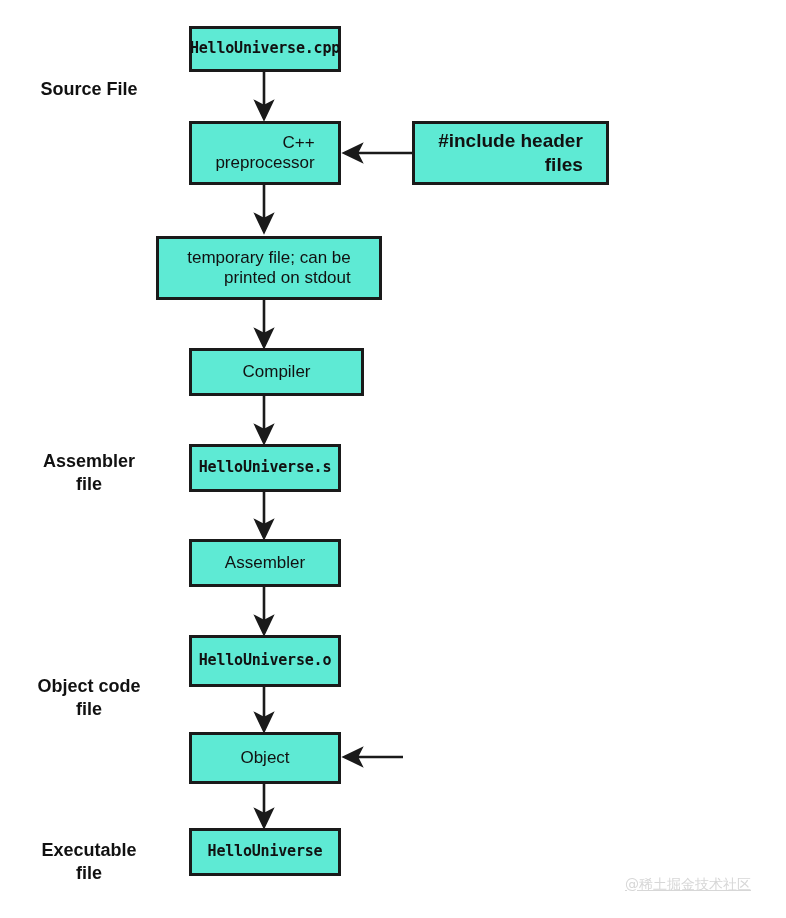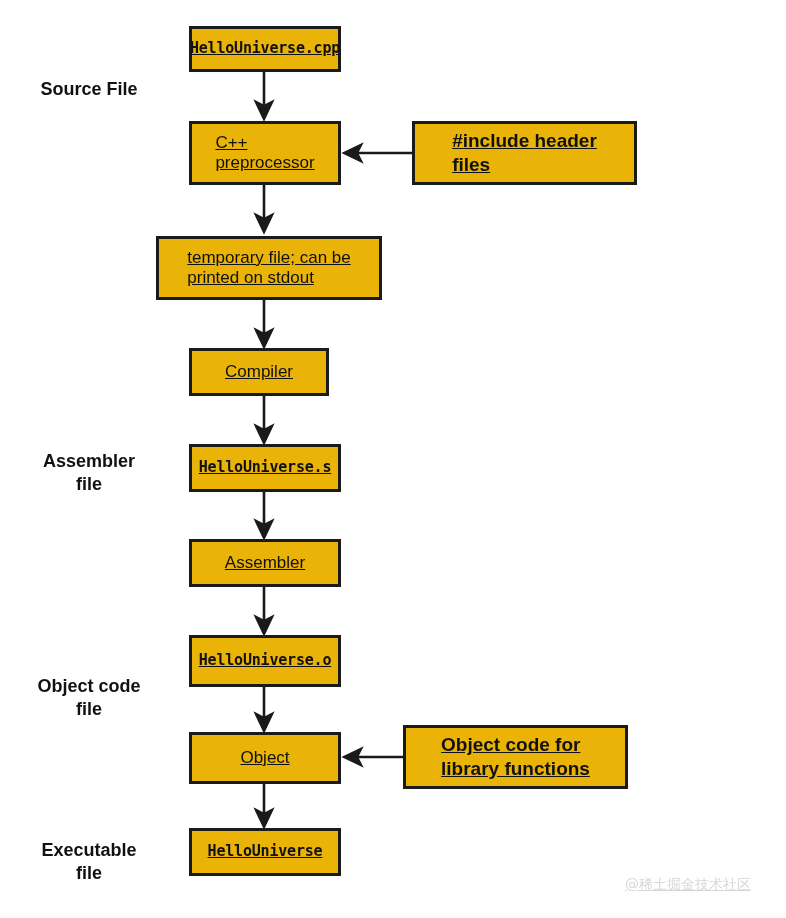--- a/index.html
+++ b/index.html
@@ -12,28 +12,27 @@
     width: 786px;
     height: 918px;
     background: #ffffff;
     font-family: "Liberation Sans", sans-serif;
     overflow: hidden;
   }
   .node {
     position: absolute;
     box-sizing: border-box;
     border: 3px solid #1a1a1a;
-    background: #eab308;
+    background: #5eead4;
     display: flex;
     align-items: center;
     justify-content: center;
-    text-align: left;
+    text-align: right;
     color: #111111;
     line-height: 1.18;
-    text-decoration: underline;
   }
   .node.file {
     font-family: "DejaVu Sans Mono", "Liberation Mono", monospace;
     font-weight: bold;
     font-size: 15px;
     letter-spacing: -0.2px;
   }
   .node.process {
     font-family: "Liberation Sans", sans-serif;
     font-weight: normal;
@@ -105,36 +104,34 @@
 file</div>
 
   <div class="stage-label" style="left:14px; top:839px; width:150px;">Executable
 file</div>
 
   <div class="node file" style="left:189px; top:26px; width:152px; height:46px;">HelloUniverse.cpp</div>
 
   <div class="node process" style="left:189px; top:121px; width:152px; height:64px; white-space:pre-line;">C++
 preprocessor</div>
 
-  <div class="node side" style="left:412px; top:121px; width:225px; height:64px; white-space:pre-line;">#include header
+  <div class="node side" style="left:412px; top:121px; width:197px; height:64px; white-space:pre-line;">#include header
 files</div>
 
   <div class="node process" style="left:156px; top:236px; width:226px; height:64px; white-space:pre-line;">temporary file; can be
 printed on stdout</div>
 
-  <div class="node process" style="left:189px; top:348px; width:140px; height:48px;">Compiler</div>
+  <div class="node process" style="left:189px; top:348px; width:175px; height:48px;">Compiler</div>
 
   <div class="node file" style="left:189px; top:444px; width:152px; height:48px;">HelloUniverse.s</div>
 
   <div class="node process" style="left:189px; top:539px; width:152px; height:48px;">Assembler</div>
 
   <div class="node file" style="left:189px; top:635px; width:152px; height:52px;">HelloUniverse.o</div>
 
   <div class="node process" style="left:189px; top:732px; width:152px; height:52px;">Object</div>
 
-  <div class="node side" style="left:403px; top:725px; width:225px; height:64px; white-space:pre-line;">Object code for
-library functions</div>
 
   <div class="node file" style="left:189px; top:828px; width:152px; height:48px;">HelloUniverse</div>
 
   <div class="watermark" style="left:625px; top:876px;text-decoration:underline;">@稀土掘金技术社区</div>
 
 </div>
 
 </body></html>

